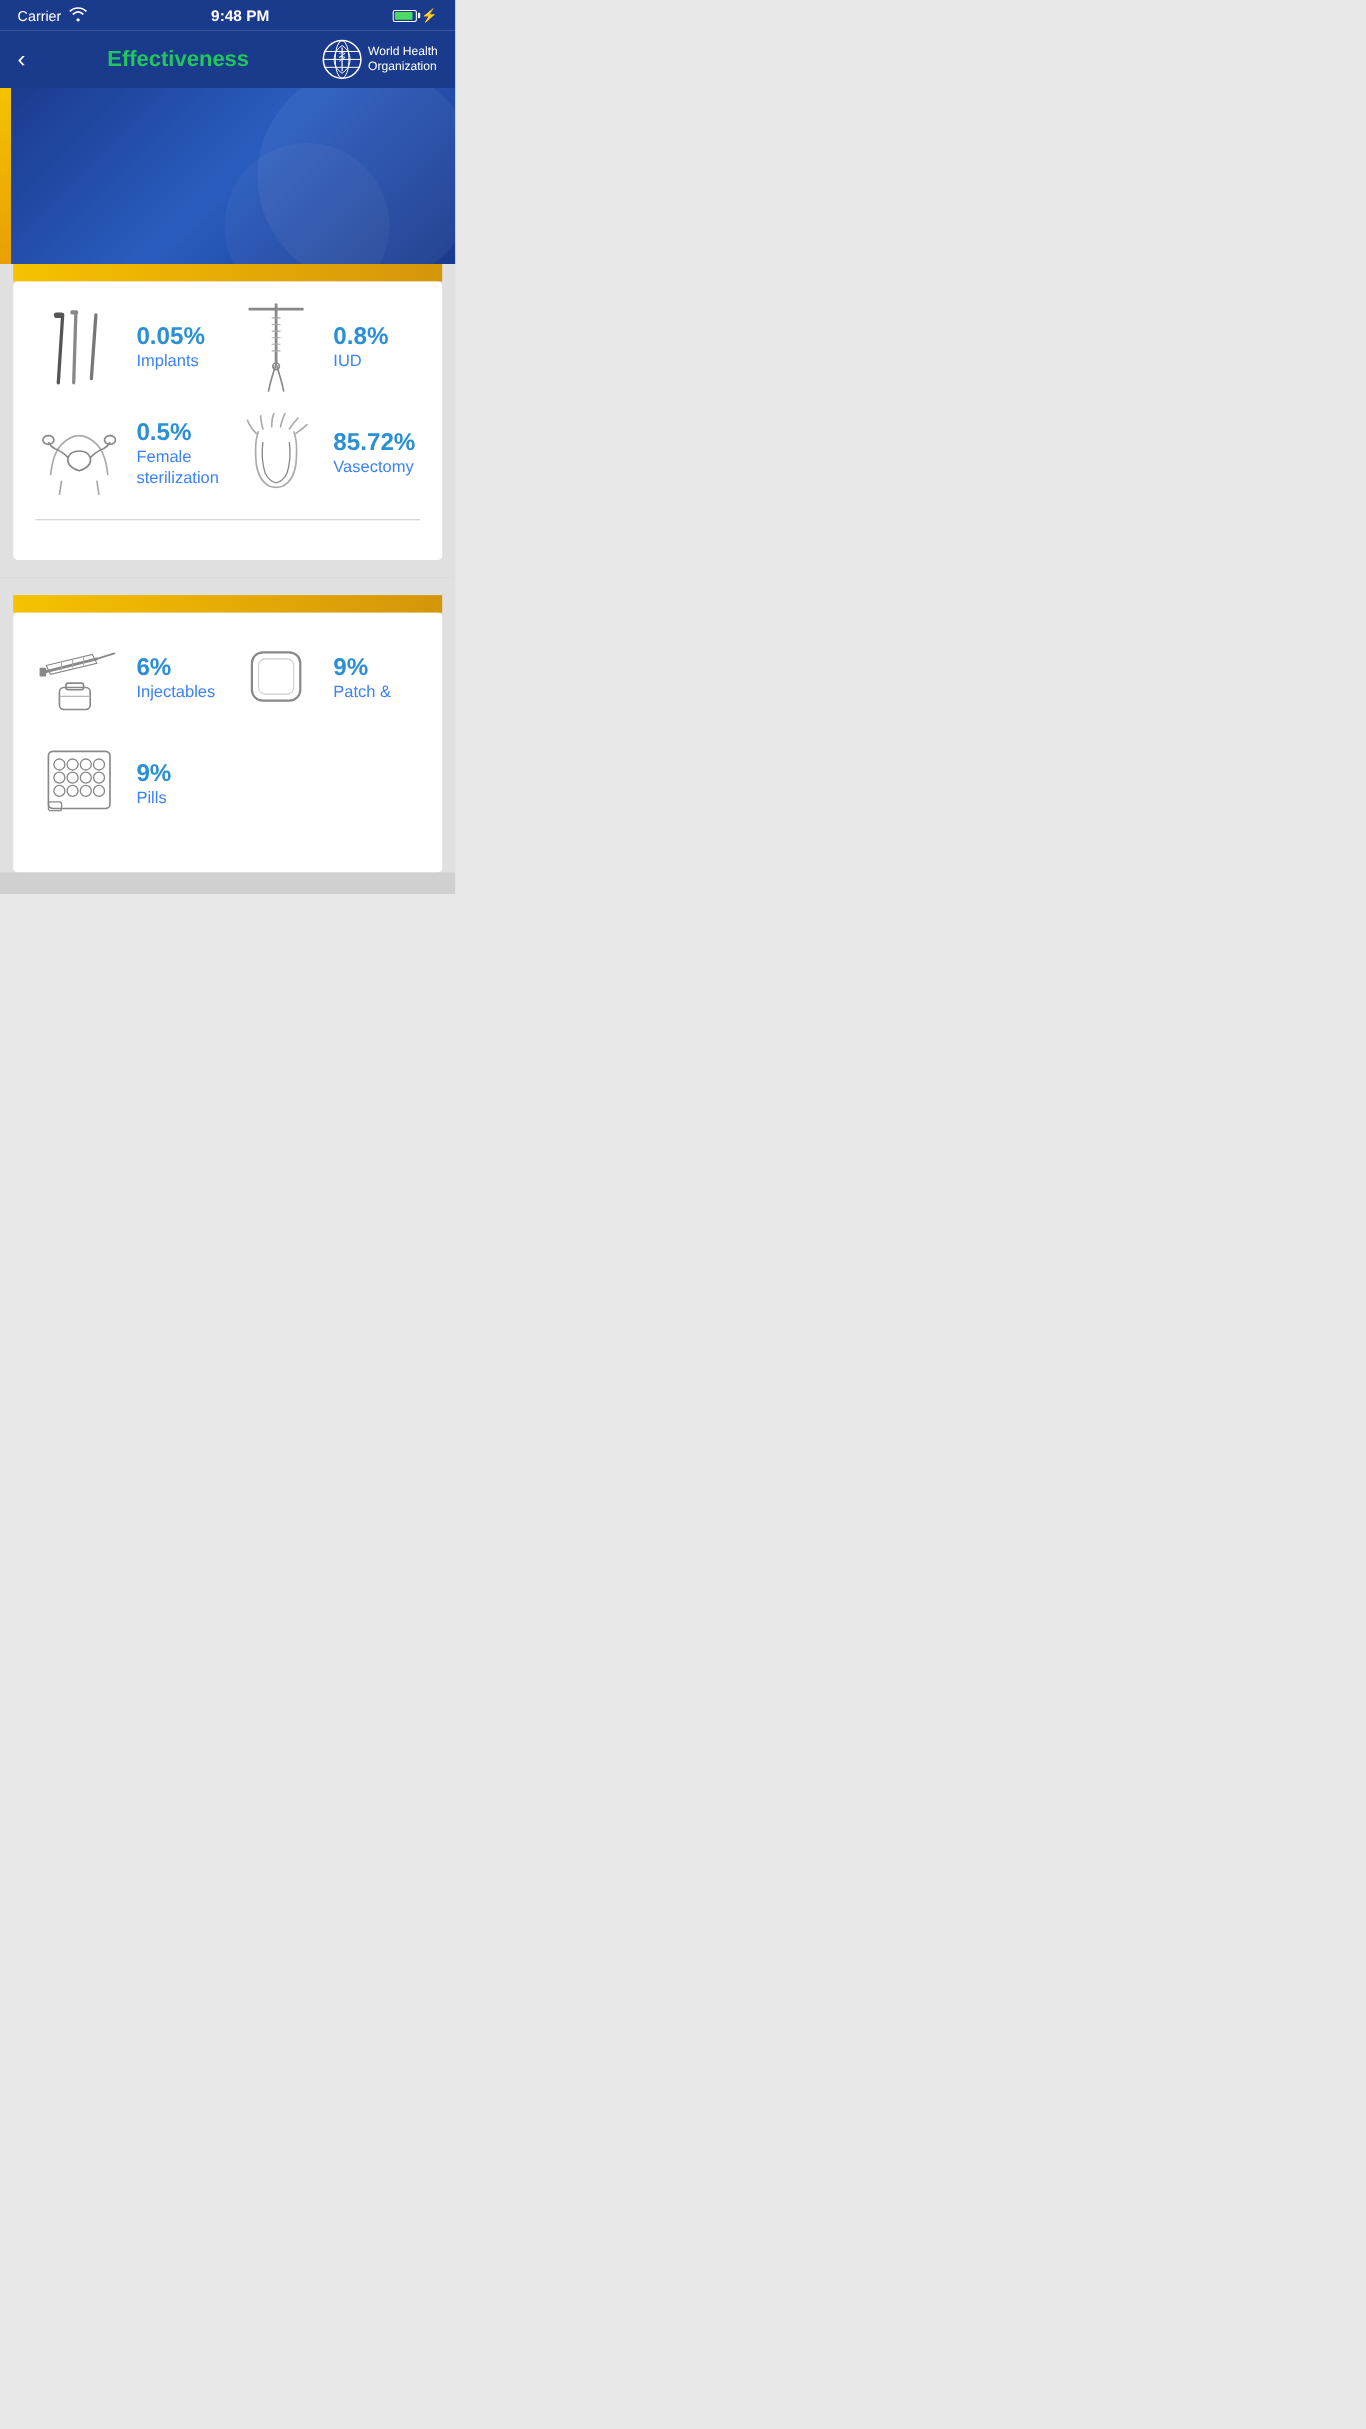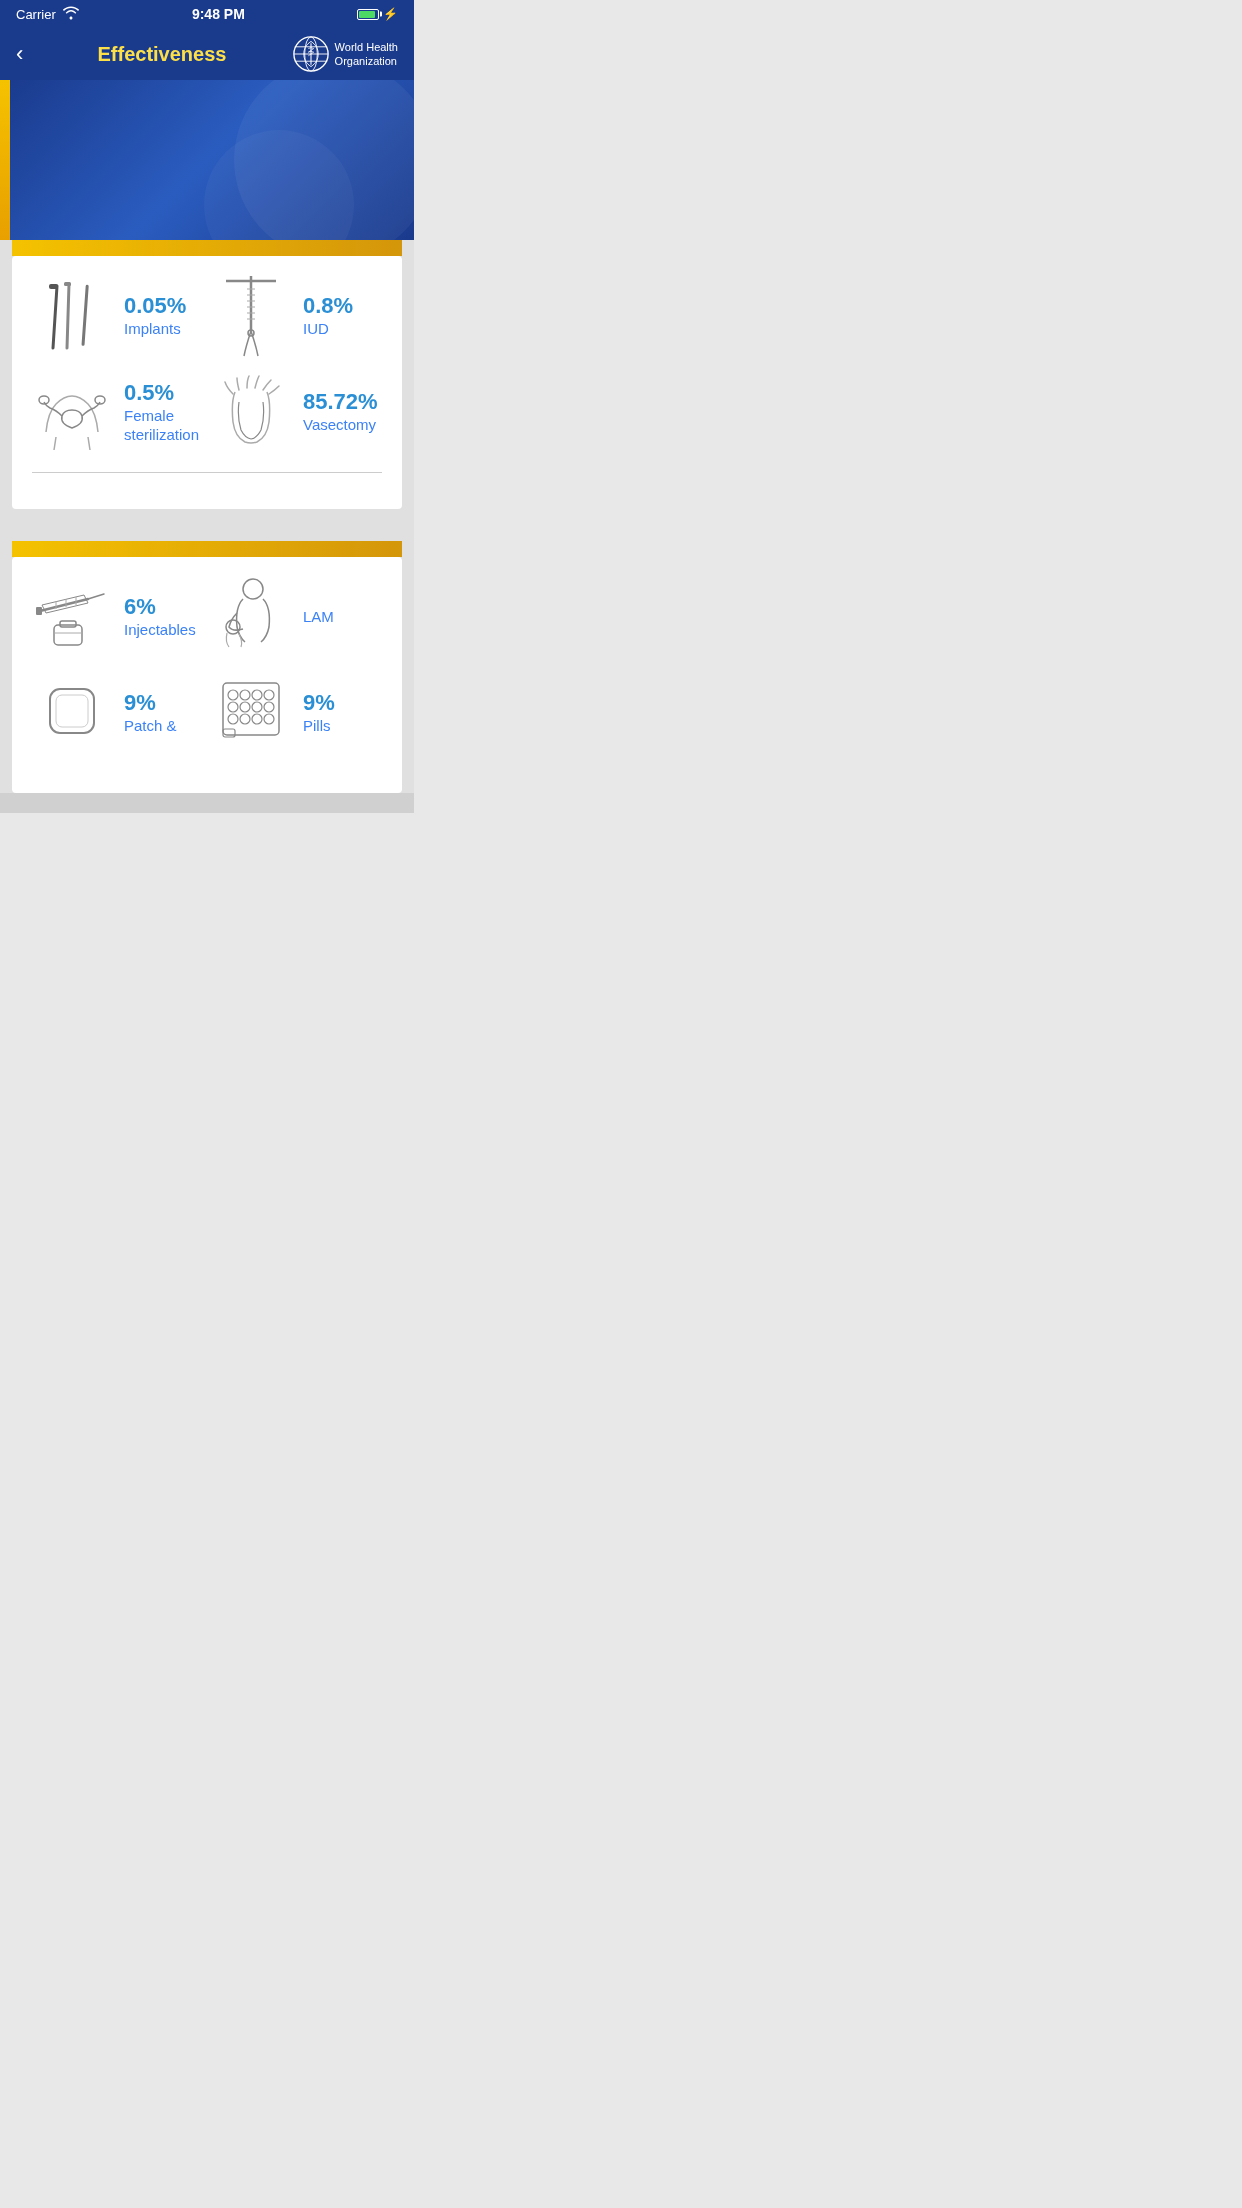--- a/index.html
+++ b/index.html
@@ -74,21 +74,21 @@
     }
     .nav-back {
       font-size: 22px;
       color: white;
       cursor: pointer;
       padding: 4px 8px 4px 0;
     }
     .nav-title {
       font-size: 20px;
       font-weight: 600;
-      color: #fde047;
+      color: #22c55e;
       flex: 1;
       text-align: center;
     }
     .who-logo {
       display: flex;
       align-items: center;
       gap: 6px;
     }
     .who-logo-circle {
       width: 36px;
@@ -425,42 +425,20 @@
               <line x1="22" y1="52" x2="50" y2="52" stroke="#aaa" stroke-width="1"></line>
               <rect x="28" y="40" width="16" height="6" rx="2" stroke="#888" stroke-width="1.5" fill="none"></rect>
             </svg>
           </div>
           <div class="method-info">
             <span class="method-percent">6%</span>
             <span class="method-name">Injectables</span>
           </div>
         </div>
 
-        <div class="method-item">
-          <div class="method-icon">
-            <svg width="72" height="80" viewBox="0 0 72 80">
-
-              <circle cx="38" cy="12" r="10" stroke="#888" stroke-width="1.5" fill="none"></circle>
-
-              <path d="M28 22 Q20 30 22 50 Q24 60 30 65" stroke="#888" stroke-width="1.5" fill="none"></path>
-              <path d="M48 22 Q56 30 54 50 Q52 60 46 65" stroke="#888" stroke-width="1.5" fill="none"></path>
-
-              <path d="M22 36 Q16 42 14 50 Q18 55 28 52" stroke="#888" stroke-width="1.5" fill="none"></path>
-
-              <circle cx="18" cy="50" r="7" stroke="#888" stroke-width="1.5" fill="none"></circle>
-
-              <path d="M12 56 Q10 65 14 70" stroke="#aaa" stroke-width="1.2" fill="none"></path>
-              <path d="M24 57 Q28 65 26 70" stroke="#aaa" stroke-width="1.2" fill="none"></path>
-            </svg>
-          </div>
-          <div class="method-info">
-            <span class="method-percent"></span>
-            <span class="method-name">LAM</span>
-          </div>
-        </div>
 
         <div class="method-item">
           <div class="method-icon">
             <svg width="60" height="65" viewBox="0 0 60 65">
 
               <rect x="8" y="8" width="44" height="44" rx="10" stroke="#888" stroke-width="2" fill="none"></rect>
 
               <rect x="14" y="14" width="32" height="32" rx="6" stroke="#ccc" stroke-width="1" fill="none"></rect>
             </svg>
           </div>

